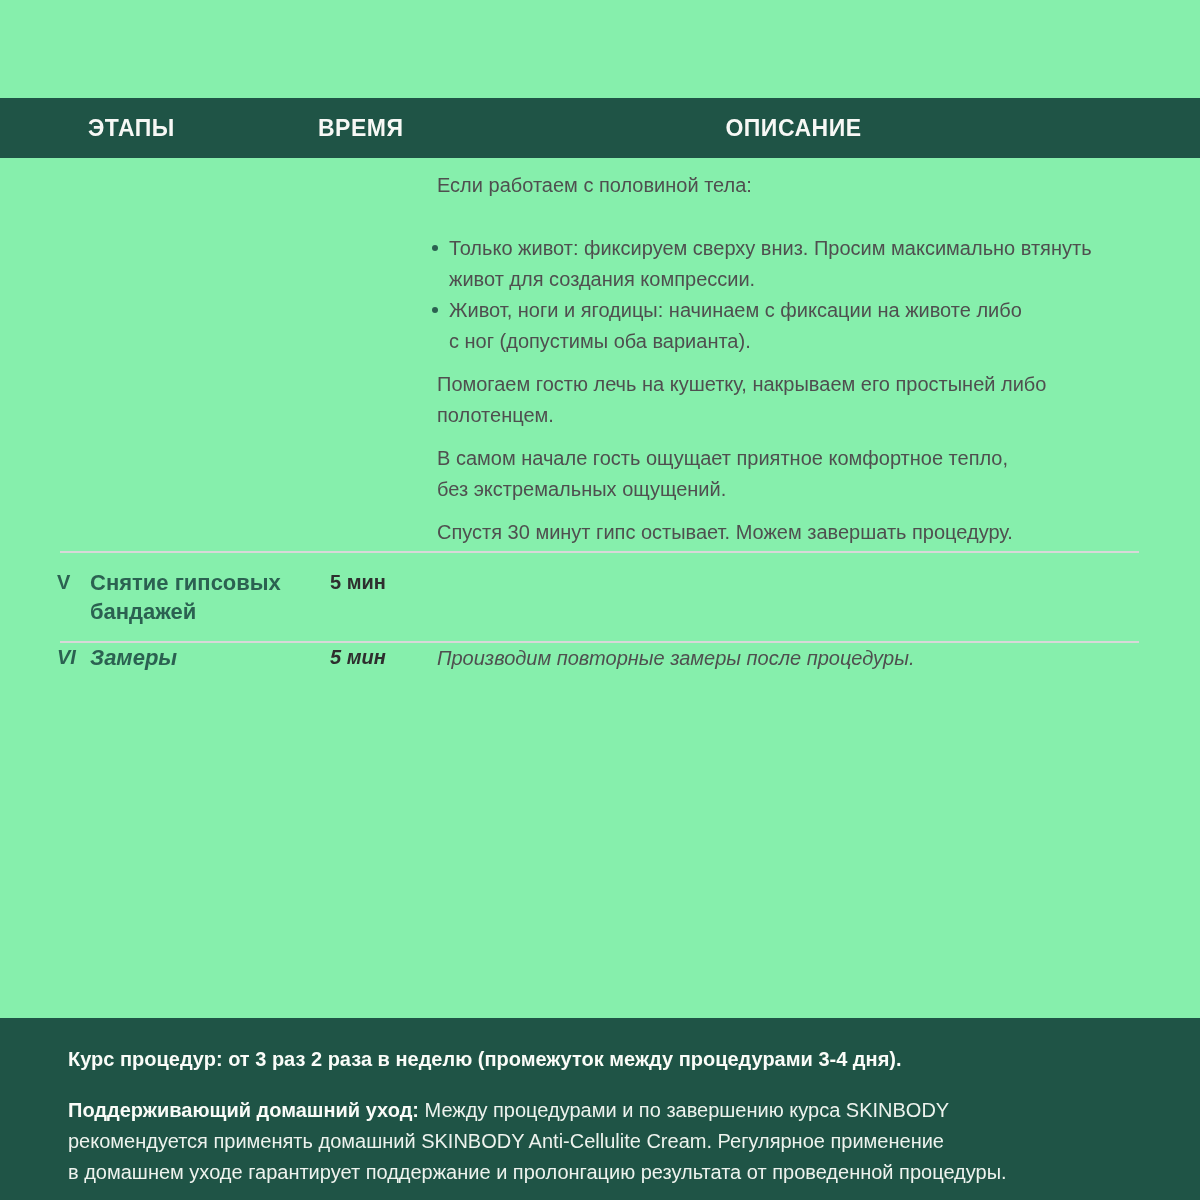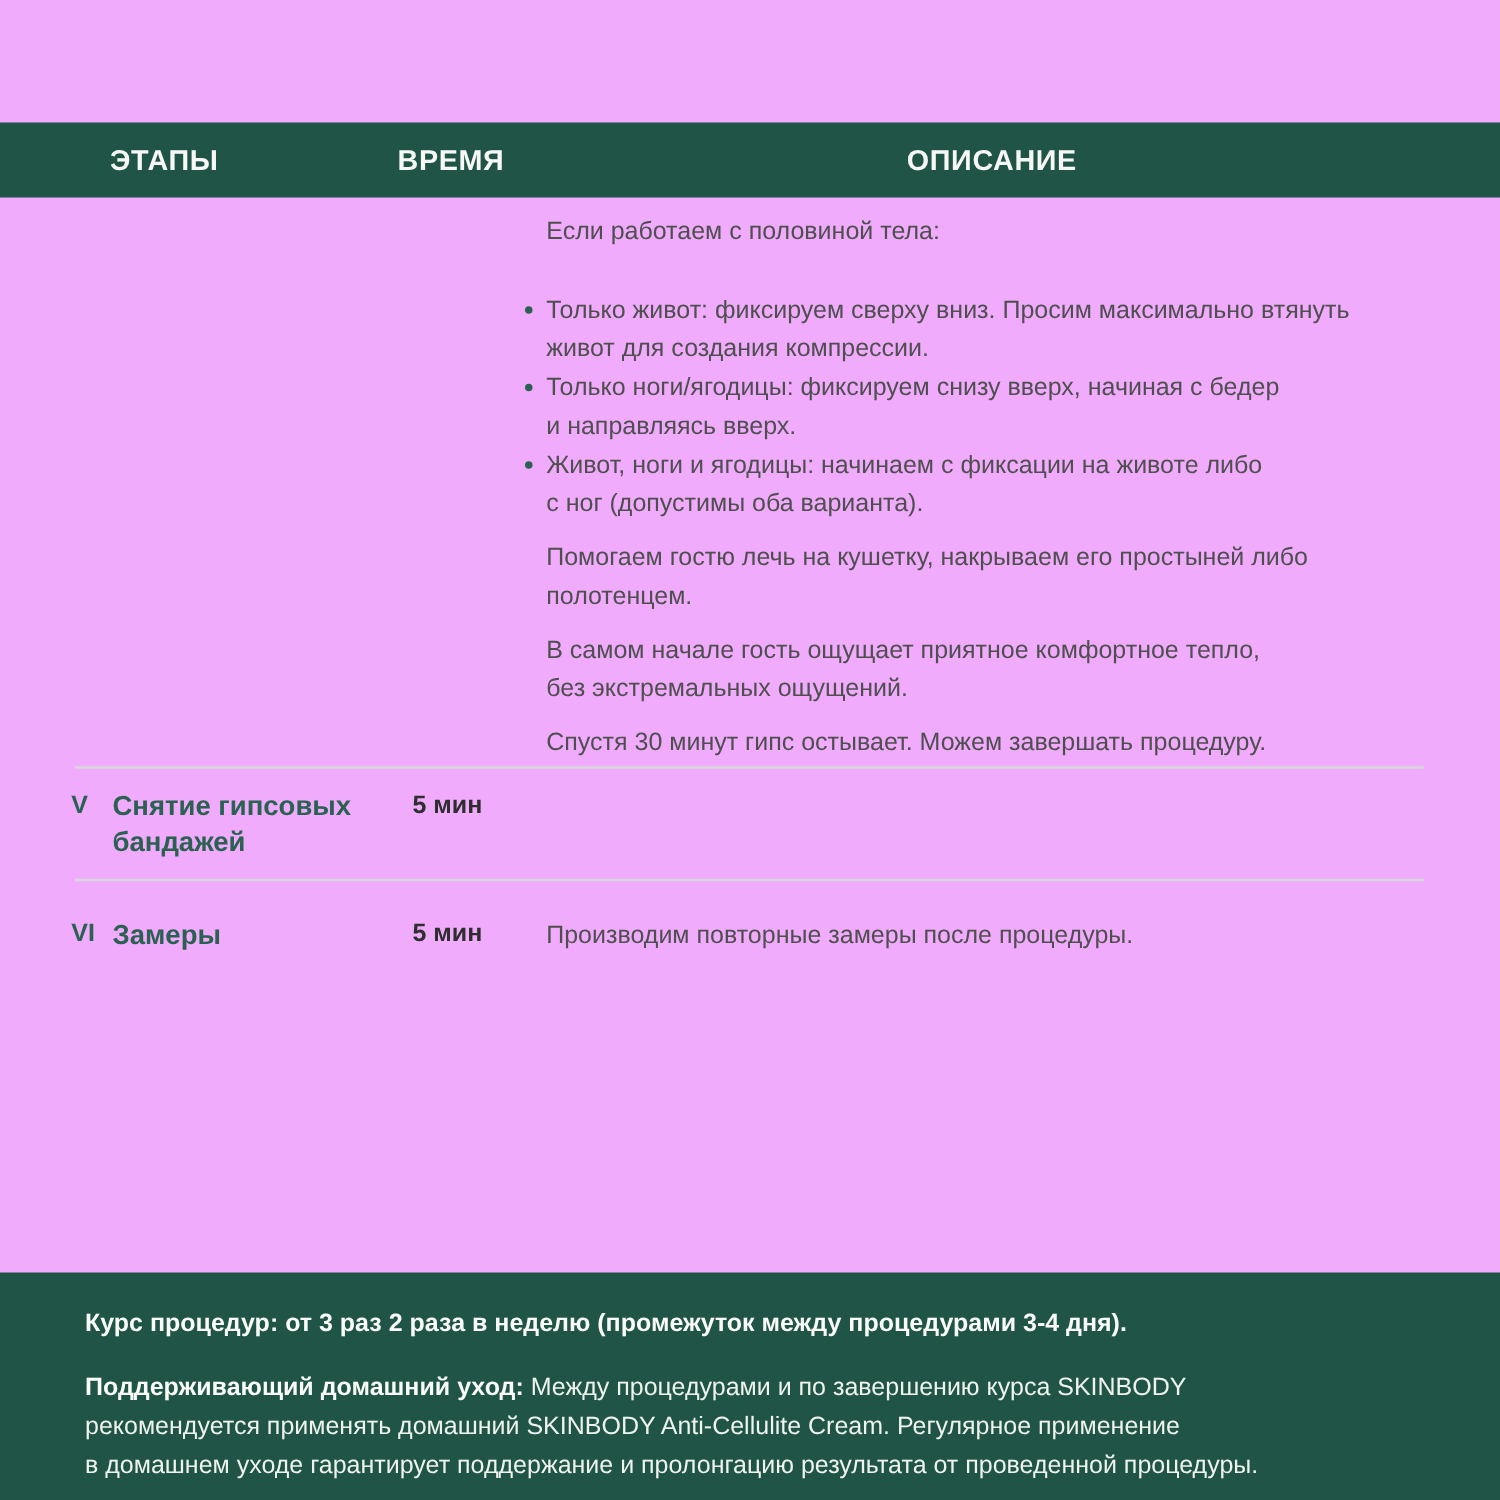--- a/index.html
+++ b/index.html
@@ -1,19 +1,19 @@
 <!DOCTYPE html>
 <html lang="ru"><head>
 <meta charset="utf-8">
 <style>
   * { margin: 0; padding: 0; box-sizing: border-box; }
   html, body { width: 1200px; height: 1200px; background: #ffffff; overflow: hidden; }
   body { font-family: "Liberation Sans", sans-serif; color: #4f4f4f; }
 
-  .page { width: 1200px; height: 1200px; position: relative; background: #f0abfc; }
+  .page { width: 1200px; height: 1200px; position: relative; background: #86efac; }
 
   
   .table-header {
     position: absolute; top: 98px; left: 0; width: 1200px; height: 60px;
     background: #1f5446; color: #f7f8f5;
   }
   .table-header .hdr {
     position: absolute; top: 0; height: 60px; line-height: 60px;
     font-size: 23px; font-weight: bold; letter-spacing: 0.5px;
   }
@@ -23,41 +23,41 @@
 
   
   .table-body { position: absolute; top: 158px; left: 0; width: 1200px; }
 
   .row {
     display: grid;
     grid-template-columns: 273px 107px 1fr;
     padding: 12px 55px 3px 57px;
   }
   .row-v  { padding-top: 15px; padding-bottom: 15px; }
-  .row-vi { padding-top: 28px; padding-bottom: 20px; }
+  .row-vi { padding-top: 0; padding-bottom: 20px; font-style: italic; }
 
   .divider { height: 2px; background: #d8d8d8; margin: 0 61px 0 60px; }
 
   .cell-stage { display: flex; align-items: flex-start; }
   .stage-num {
     width: 33px; flex: 0 0 33px;
     color: #2b6151; font-weight: bold; font-size: 20px; line-height: 29px;
   }
   .stage-name {
     color: #2b6151; font-weight: bold; font-size: 22px; line-height: 29px;
     white-space: pre-line;
   }
   .cell-time { color: #2e2e2e; font-weight: bold; font-size: 20px; line-height: 29px; }
 
   .cell-desc { font-size: 20px; line-height: 31px; color: #4f4f4f; }
   .cell-desc p { white-space: pre-line; margin: 0 0 12px 0; }
   .cell-desc p:last-child { margin-bottom: 0; }
   .cell-desc p.intro { margin-bottom: 32px; }
 
-  .cell-desc ul { list-style: none; margin: 0 0 12px 0; }
+  .cell-desc ul { list-style: none; margin: 0 0 12px 12px; }
   .cell-desc li { display: flex; align-items: flex-start; }
   .bullet-dot {
     flex: 0 0 6px; width: 6px; height: 6px; border-radius: 50%;
     background: #2b6151; margin: 12px 11px 0 0; margin-left: -17px;
   }
   .bullet-text { white-space: pre-line; }
 
   
   .footer-note {
     position: absolute; left: 0; top: 1018px; width: 1200px; height: 206px;
@@ -86,25 +86,20 @@
     <section class="row">
       <div class="cell-stage"></div>
       <div class="cell-time"></div>
       <div class="cell-desc">
         <p class="intro">Если работаем с половиной тела:</p>
         <ul>
           <li>
             <span class="bullet-dot"></span>
             <span class="bullet-text">Только живот: фиксируем сверху вниз. Просим максимально втянуть
 живот для создания компрессии.</span>
-          </li>
-          <li>
-            <span class="bullet-dot"></span>
-            <span class="bullet-text">Только ноги/ягодицы: фиксируем снизу вверх, начиная с бедер
-и направляясь вверх.</span>
           </li>
           <li>
             <span class="bullet-dot"></span>
             <span class="bullet-text">Живот, ноги и ягодицы: начинаем с фиксации на животе либо
 с ног (допустимы оба варианта).</span>
           </li>
         </ul>
         <p>Помогаем гостю лечь на кушетку, накрываем его простыней либо
 полотенцем.</p>
         <p>В самом начале гость ощущает приятное комфортное тепло,

